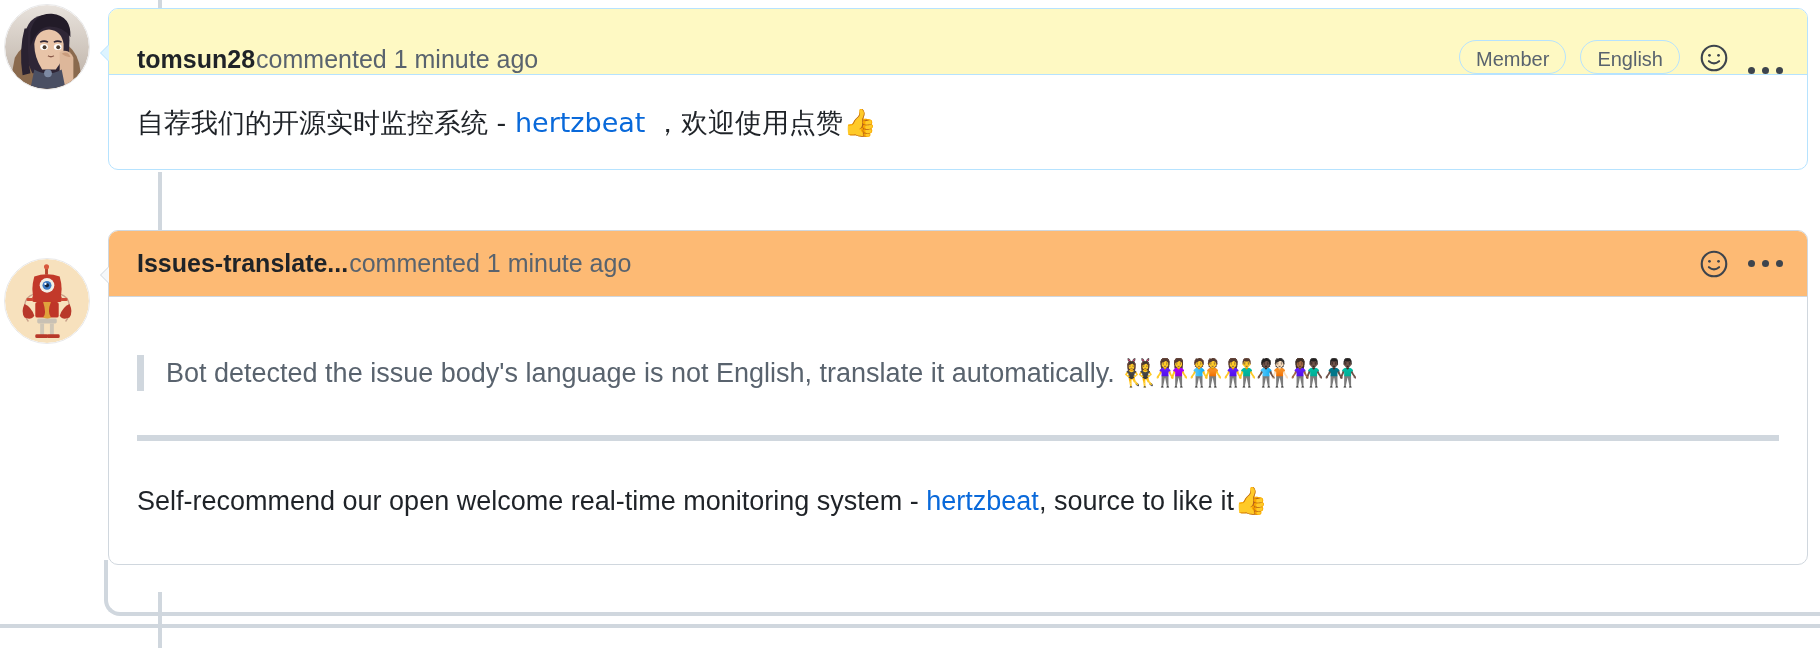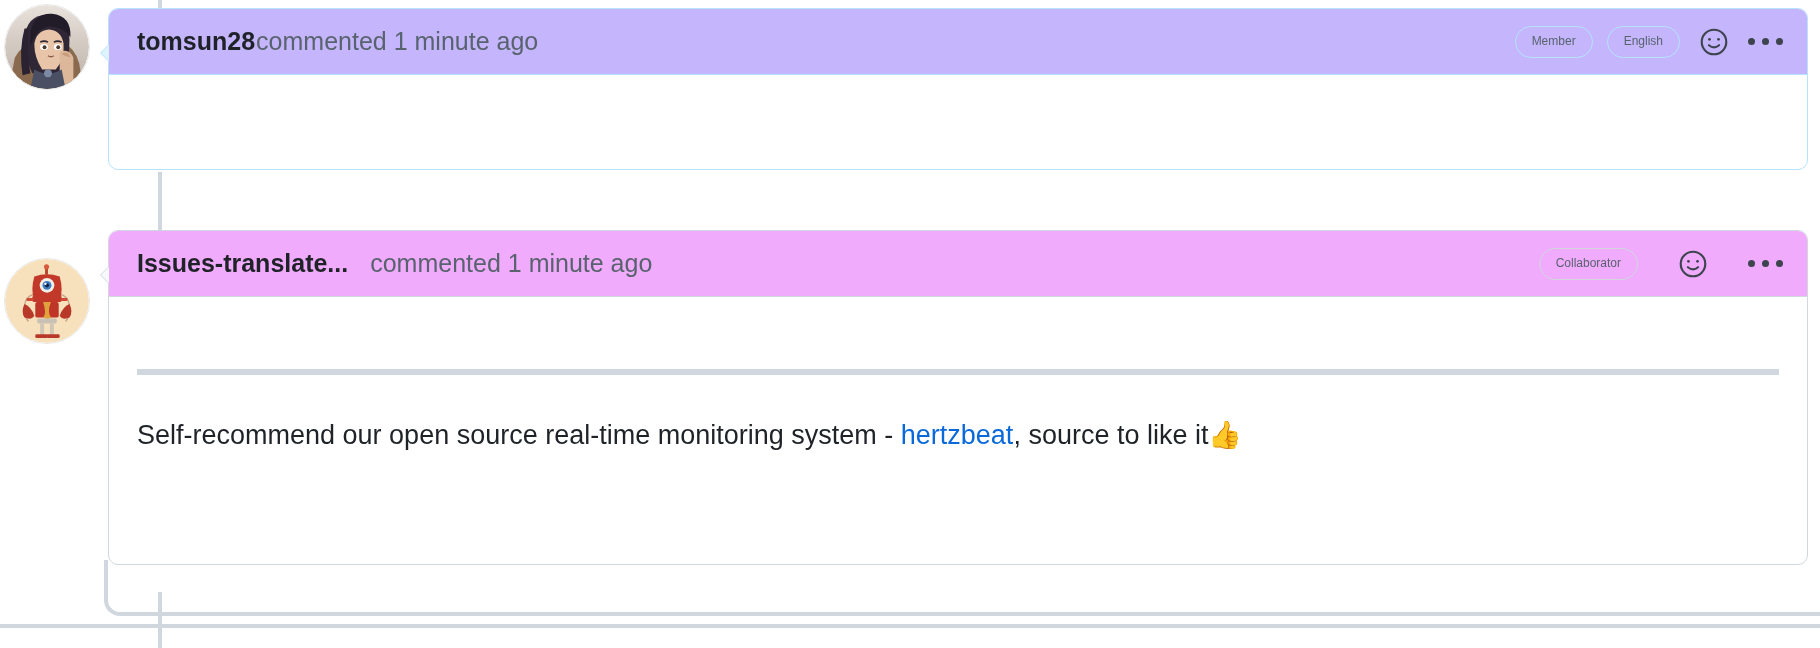--- a/index.html
+++ b/index.html
@@ -118,51 +118,51 @@
     display: flex;
     align-items: center;
     height: 66px;
     padding: 0 20px 0 28px;
     border-bottom: 1px solid #d0d7de;
     border-top-left-radius: 9px;
     border-top-right-radius: 9px;
     box-sizing: border-box;
   }
   .hdr-blue {
-    background: #c4b5fd;
+    background: #fef9c3;
     border-bottom-color: #b6e3ff;
+    align-items: flex-end;
   }
   .hdr-gray {
-    background: #f0abfc;
+    background: #fdba74;
     border-bottom-color: #d0d7de;
-    gap: 21px;
   }
 
   .author-name {
     font-size: 25px;
     font-weight: bold;
     color: #1f2328;
     white-space: nowrap;
   }
   .commented-meta {
     font-size: 25px;
     color: #59636e;
     margin-left: 1px;
     white-space: nowrap;
   }
 
   .hdr-spacer { flex: 1 1 auto; }
 
   .badge {
-    font-size: 12px;
+    font-size: 20px;
     line-height: 1;
     color: #59636e;
     border: 1px solid #d0d7de;
     border-radius: 18px;
-    padding: 8px 16px 10px;
+    padding: 8px 16px 4px;
     margin-left: 14px;
     white-space: nowrap;
   }
   .badge-on-blue { border-color: #b6e3ff; }
 
   .hdr-icon {
     margin-left: 18px;
     display: flex;
     align-items: center;
     justify-content: center;
@@ -290,20 +290,23 @@
         </svg>
       </span>
 
       <span class="kebab">
         <i></i>
           <i></i>
           <i></i>
       </span>
     </div>
 
+    <div class="c-body body-cjk">
+      <span>自荐我们的开源实时监控系统 - </span><a class="link">hertzbeat</a><span> ，欢迎使用点赞</span><span class="emoji">👍</span>
+    </div>
   </div>
 
   <div class="avatar avatar-2">
     <svg class="av-svg" viewBox="0 0 86 86">
       <defs>
         <clipPath id="clipB">
             <circle cx="43" cy="43" r="43"></circle>
           </clipPath>
       </defs>
       <g clip-path="url(#clipB)">
@@ -338,44 +341,47 @@
   <div class="comment comment-2">
     <span class="nub nub-gray"></span>
     <span class="nub nub-inner nub-gray-i"></span>
 
     <div class="c-header hdr-gray">
       <span class="author-name">Issues-translate...</span>
       <span class="commented-meta">commented 1 minute ago</span>
 
       <span class="hdr-spacer"></span>
 
-      <span class="badge">Collaborator</span>
 
       <span class="hdr-icon">
         <svg width="32" height="32" viewBox="0 0 24 24" fill="none" stroke="#3d444d" stroke-width="1.6">
           <circle cx="12" cy="12" r="9.2"></circle>
           <circle cx="8.6" cy="10" r="1.05" fill="#3d444d" stroke="none"></circle>
           <circle cx="15.4" cy="10" r="1.05" fill="#3d444d" stroke="none"></circle>
           <path d="M8.2 14.4 Q12 17.6 15.8 14.4" stroke-linecap="round"></path>
         </svg>
       </span>
 
       <span class="kebab">
         <i></i>
           <i></i>
           <i></i>
       </span>
     </div>
 
     <div class="c-body">
+      <div class="quote">
+        <span>Bot detected the issue body's language is not English, translate it automatically.</span>
+        <span class="emoji">👯‍♀️👭🧑‍🤝‍🧑👫🧑🏿‍🤝‍🧑🏻👩🏾‍🤝‍👨🏿👬🏿</span>
+      </div>
 
       <hr class="hr">
 
       <div class="para-en">
-        <span>Self-recommend our open source real-time monitoring system - </span><a class="link">hertzbeat</a><span>, source to like it</span><span class="emoji">👍</span>
+        <span>Self-recommend our open welcome real-time monitoring system - </span><a class="link">hertzbeat</a><span>, source to like it</span><span class="emoji">👍</span>
       </div>
     </div>
   </div>
 
   <div class="box-bottom-curve"></div>
   <div class="box-bottom-line"></div>
   <div class="page-sep"></div>
 
 </div>
 

